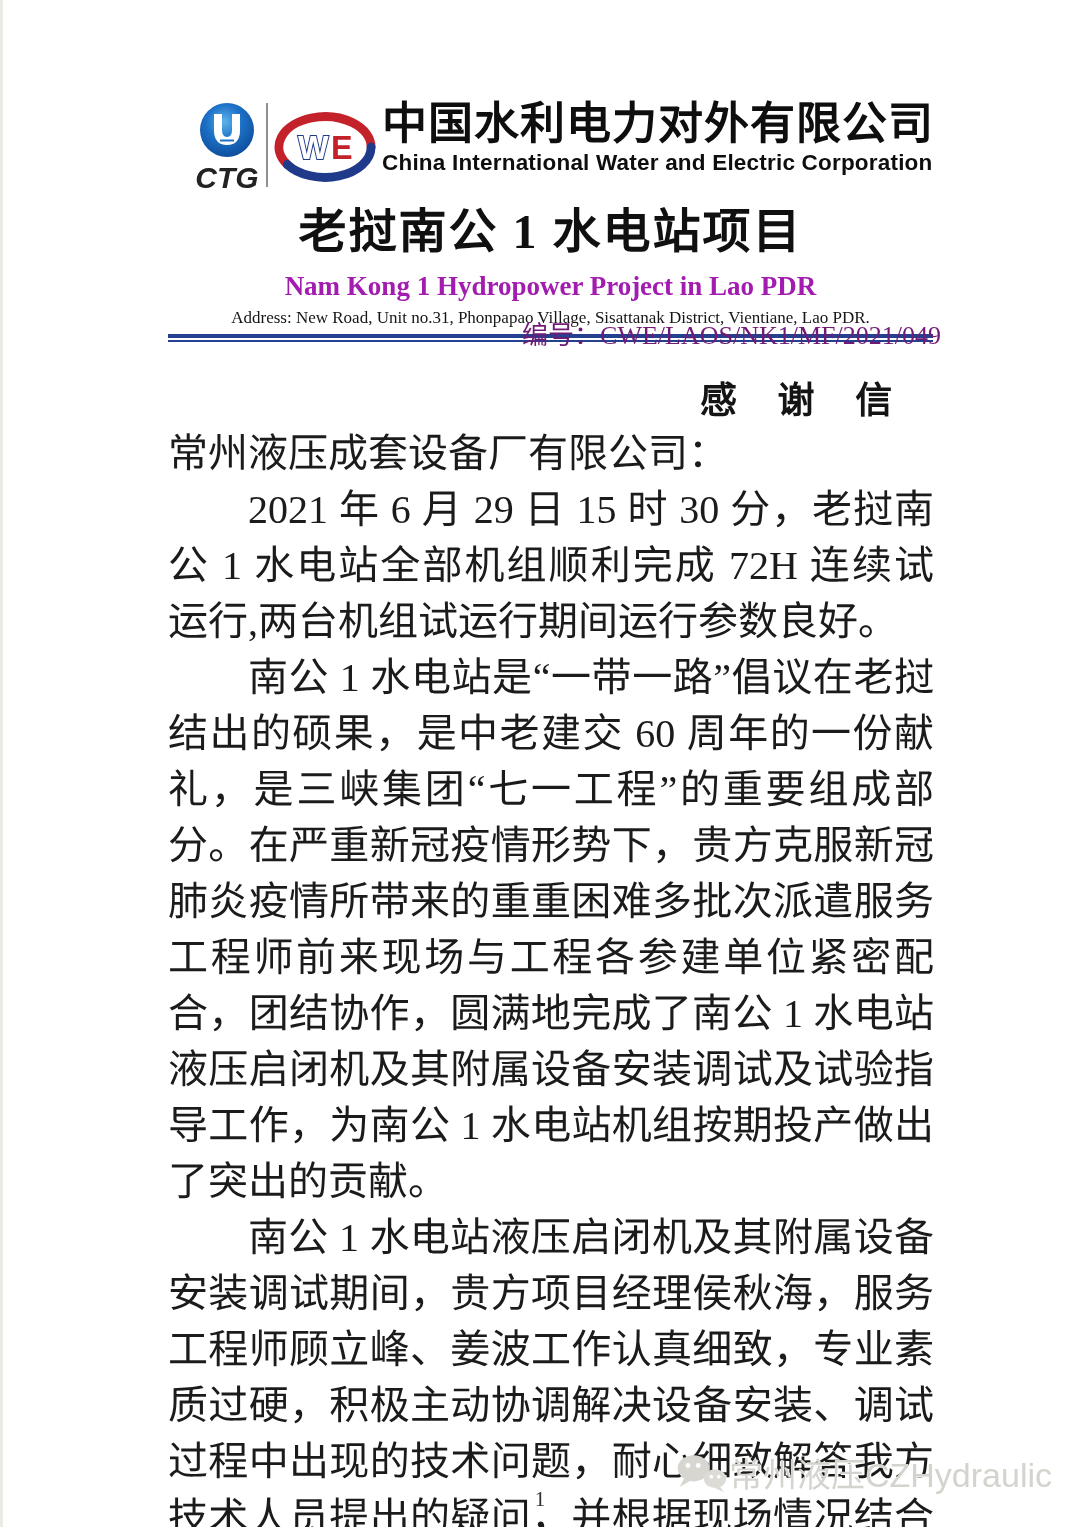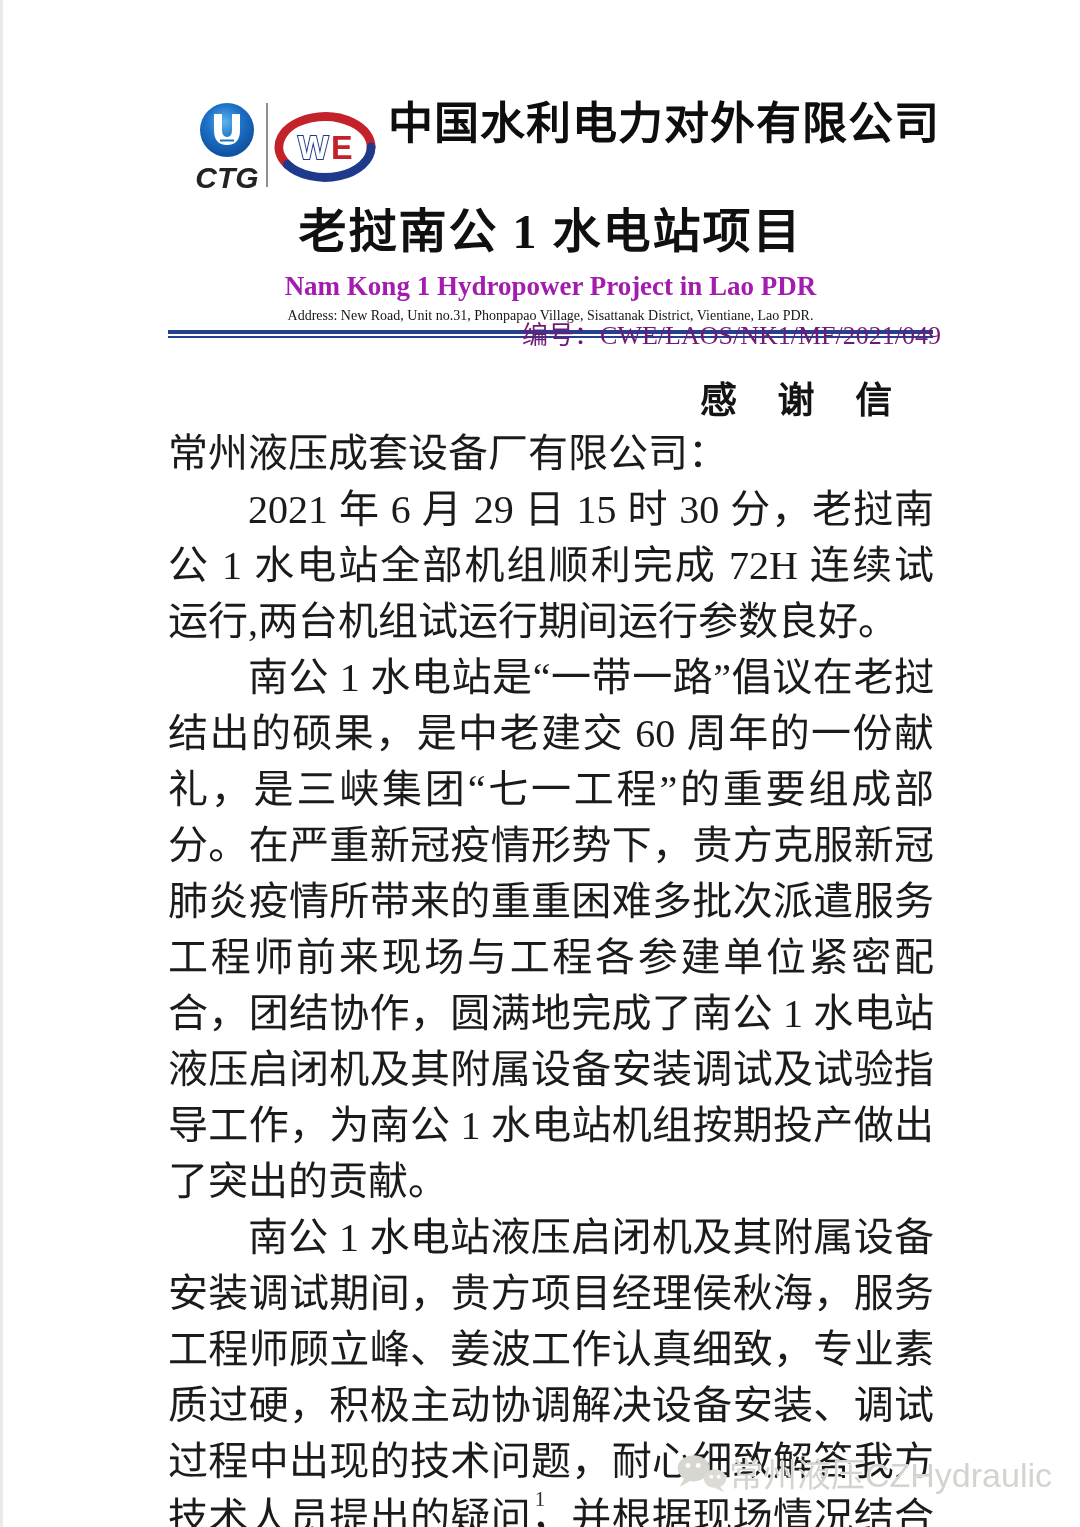--- a/index.html
+++ b/index.html
@@ -7,28 +7,28 @@
   body { font-family:"Liberation Serif","DejaVu Serif",serif; color:#1b1b1b; position:relative; overflow:hidden; }
   .page { position:absolute; inset:0; background:#ffffff; box-shadow: inset 3px 0 0 #eceae5; }
 
   
   .logo-row { position:absolute; top:100px; left:190px; display:flex; align-items:flex-start; }
   .ctg { width:74px; text-align:center; }
   .ctg svg { width:60px; height:60px; display:block; margin:2px auto 0; }
   .ctg-label { font-family:"Liberation Sans","DejaVu Sans",sans-serif; font-weight:900; font-style:italic; font-size:30px; color:#232323; line-height:1; margin-top:1px; }
   .logo-divider { width:2px; height:84px; background:#8f8f8f; margin:3px 6px 0 2px; }
   .cwe svg { width:102px; height:74px; margin-top:10px; display:block; }
-  .company { margin-left:12px; font-family:"Liberation Sans","DejaVu Sans",sans-serif; }
+  .company { margin-left:6px; font-family:"Liberation Sans","DejaVu Sans",sans-serif; }
   .company-zh { font-size:45px; font-weight:900; color:#0e0e0e; letter-spacing:1px; line-height:1.05; white-space:nowrap; }
   .company-en { font-size:22.5px; font-weight:bold; color:#0e0e0e; margin-top:3px; white-space:nowrap; letter-spacing:0.2px; }
 
   .masthead { position:absolute; top:192px; left:168px; width:765px; text-align:center; }
   .title-zh { font-size:48px; font-weight:bold; color:#101010; letter-spacing:2px; }
   .title-en { font-size:27px; font-weight:bold; color:#a21caf; margin-top:9px; }
-  .address  { font-size:14px; color:#151515; margin-top:6px; }
+  .address  { font-size:17px; color:#151515; margin-top:6px; }
   .double-rule { margin-top:6px; height:2px; box-sizing:content-box; border-top:4px solid #25408f; border-bottom:2px solid #25408f; background:#ffffff; }
 
   
   .ref-line { position:absolute; top:314px; left:176px; width:765px; text-align:right; font-size:26px; color:#701a75; }
   .letter-title { position:absolute; top:370px; left:168px; width:765px; text-align:right; font-size:37px; font-weight:bold; color:#141414; letter-spacing:1.1em; padding-left:1.1em; white-space:nowrap; }
 
   
   .letter-body { position:absolute; top:426px; left:168px; width:766px; font-size:40px; line-height:56px; text-align:justify; color:#1b1b1b; }
   .letter-body p.para { text-indent:2em; }
 
@@ -67,20 +67,21 @@
       <svg viewBox="0 0 104 72">
         <path d="M 99 36 A 47 31 0 1 0 13.5 53.8" fill="none" stroke="#c3222b" stroke-width="9" stroke-linecap="round"></path>
         <path d="M 13.5 53.8 A 47 31 0 0 0 99 36" fill="none" stroke="#1f3a8a" stroke-width="9" stroke-linecap="round"></path>
         <text x="40" y="48" text-anchor="middle" font-family="Liberation Sans, DejaVu Sans, sans-serif" font-size="33" font-weight="bold" fill="#ffffff" stroke="#1f3a8a" stroke-width="2" paint-order="stroke">W</text>
         <text x="69" y="48" text-anchor="middle" font-family="Liberation Sans, DejaVu Sans, sans-serif" font-size="33" font-weight="bold" fill="#c3222b">E</text>
       </svg>
     </div>
 
     <div class="company">
       <div class="company-zh">中国水利电力对外有限公司</div>
+      <div class="company-en">China International Water and Electric Corporation</div>
     </div>
   </div>
 
   <div class="masthead">
     <h1 class="title-zh">老挝南公 1 水电站项目</h1>
     <h2 class="title-en">Nam Kong 1 Hydropower Project in Lao PDR</h2>
     <div class="address">Address: New Road, Unit no.31, Phonpapao Village, Sisattanak District, Vientiane, Lao PDR.</div>
     <div class="double-rule"></div>
   </div>
 

